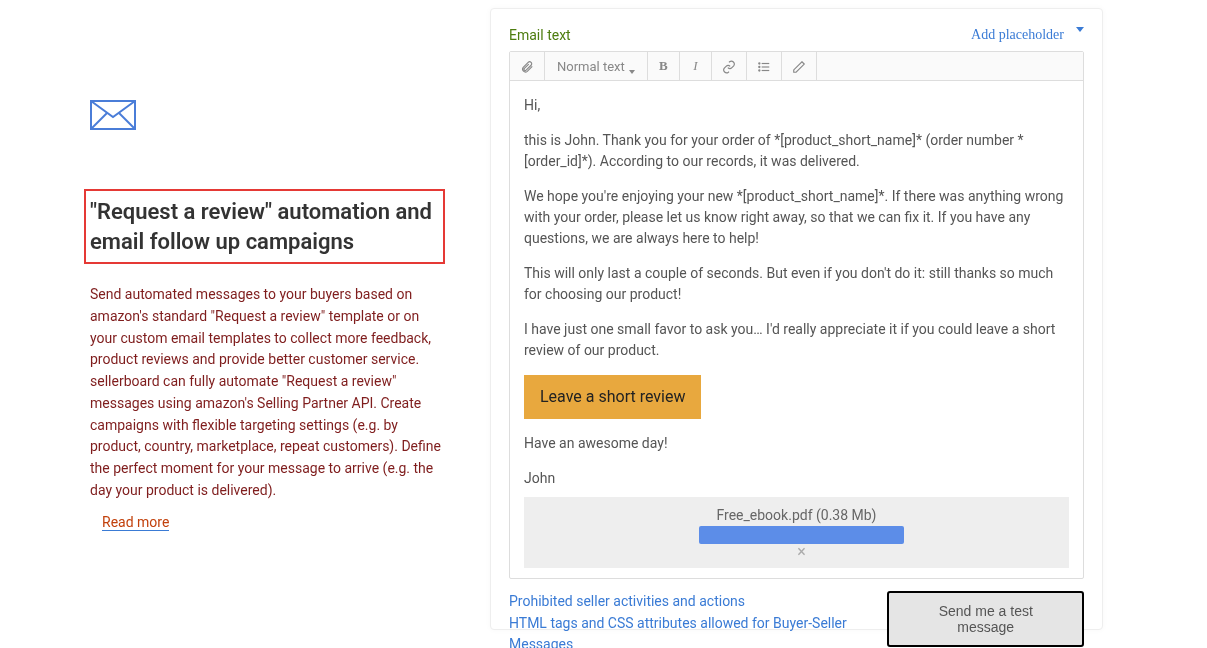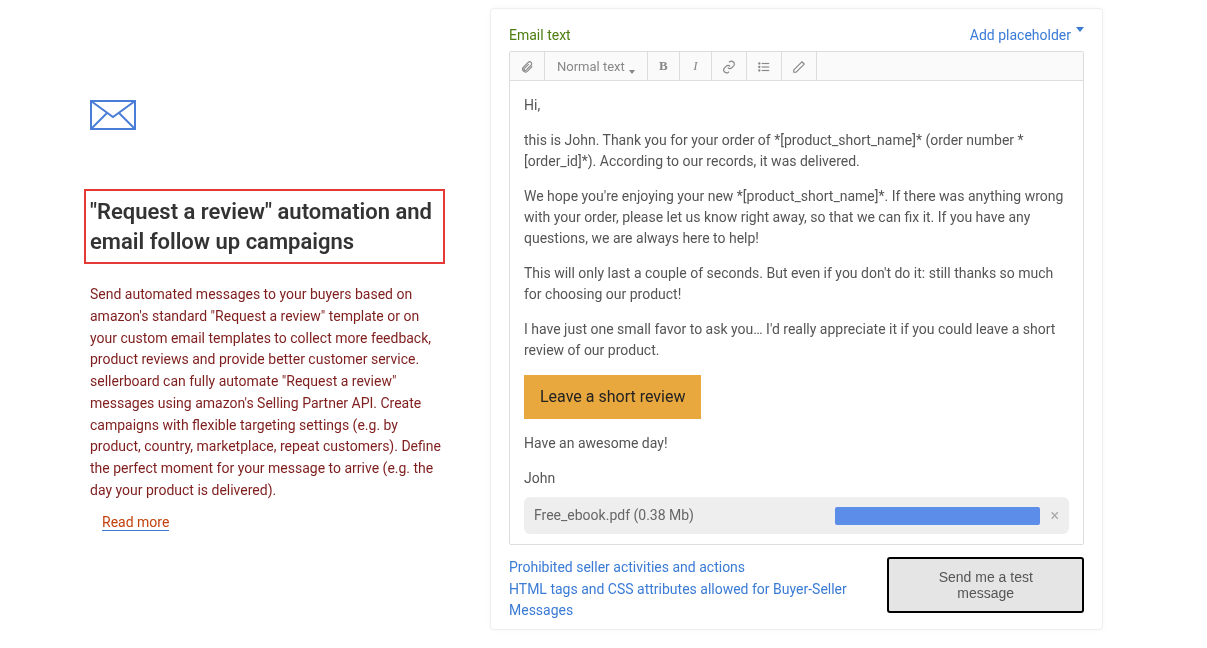--- a/index.html
+++ b/index.html
@@ -72,21 +72,22 @@
     .email-text-label {
       font-size: 14px;
       color: #4d7c0f;
     }
     .add-placeholder {
       font-size: 14px;
       color: #3a7bd5;
       cursor: pointer;
       display: flex;
       align-items: flex-start;
-      gap: 5px;
+      gap: 12px;
+      font-family: Liberation Serif, serif;
     }
     .caret-down {
       width: 0;
       height: 0;
       border-left: 4px solid transparent;
       border-right: 4px solid transparent;
       border-top: 5px solid #3a7bd5;
     }
     .editor-wrapper {
       border: 1px solid #dddddd;
@@ -138,25 +139,26 @@
       font-size: 16px;
       padding: 10px 16px;
       display: inline-block;
       cursor: pointer;
       margin-bottom: 14px;
     }
     .attachment-bar {
       display: flex;
       align-items: center;
       background: #eeeeee;
-      border-radius: 6px;
+      border-radius: 0;
       padding: 8px 10px;
       margin-top: 8px;
       font-size: 14px;
       color: #666666;
+      flex-direction: column;
     }
     .attachment-name {
       flex: 1;
     }
     .progress-bar {
       width: 205px;
       height: 18px;
       background: #5c8de8;
       border-radius: 2px;
       margin-left: 10px;

